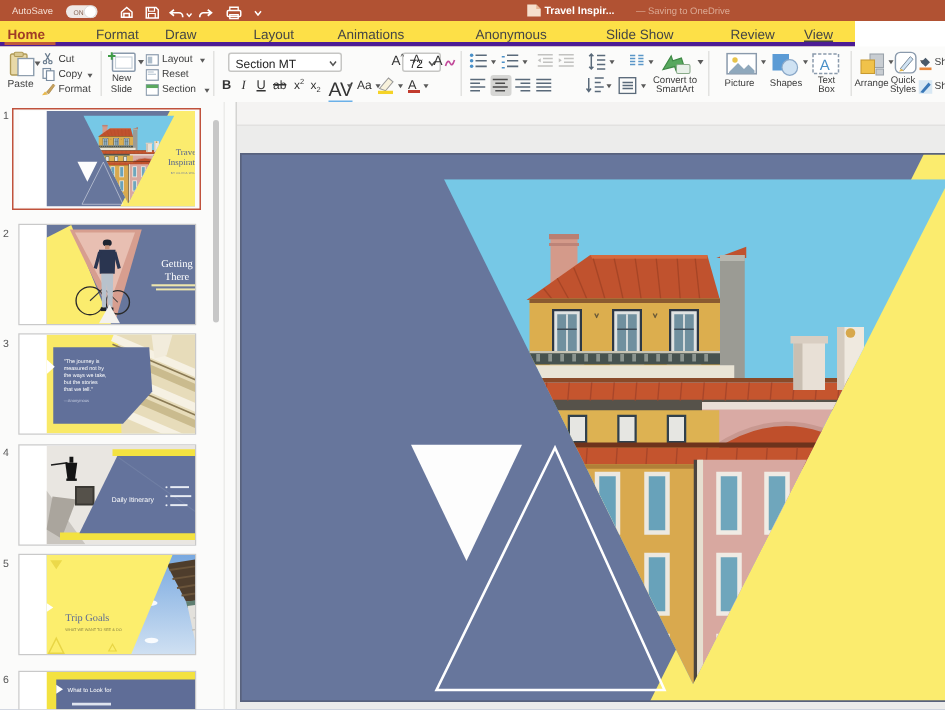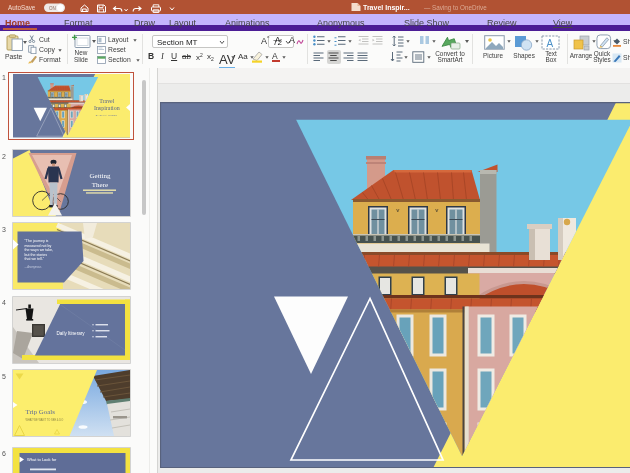--- a/index.html
+++ b/index.html
@@ -3,31 +3,31 @@
 <meta charset="utf-8">
 <style>
   * { margin:0; padding:0; box-sizing:border-box; }
   html,body { width:630px; height:473px; overflow:hidden; }
   #app { position:relative; width:630px; height:473px; font-family:"Liberation Sans",sans-serif; background:#fff; }
   .abs { position:absolute; }
   
   #titlebar { position:absolute; left:0; top:0; width:630px; height:14px; background:#b15233; }
   #titlebar .t { position:absolute; color:#fff; font-size:7.5px; }
   
-  #tabs { position:absolute; left:0; top:14px; width:630px; height:17px; background:#c4b5fd; border-bottom:6px solid #4c1d95; }
+  #tabs { position:absolute; left:0; top:14px; width:570px; height:17px; background:#fde047; border-bottom:3px solid #4c1d95; }
   .tab { position:absolute; top:4px; font-size:9px; color:#454545; white-space:nowrap; }
   
   #ribbon { position:absolute; left:0; top:31px; width:630px; height:37px; background:#fbfbfa; }
   #ribbon .sep { position:absolute; width:1px; background:#e2e2e0; top:3px; height:30px; }
   .lbl { position:absolute; font-size:6.8px; color:#3d3d3d; white-space:nowrap; }
   .lblc { position:absolute; font-size:6.4px; color:#3d3d3d; text-align:center; line-height:6.6px; white-space:nowrap; }
   .car { position:absolute; width:0; height:0; border-left:2.6px solid transparent; border-right:2.6px solid transparent; border-top:3.2px solid #5a5a5a; }
   
   #panel { position:absolute; left:0; top:68px; width:158px; height:405px; background:#fbfbfa; }
-  .thumb { position:absolute; left:12.5px; width:117px; height:66px; background:#fff; box-shadow:0 0 0 0.8px #c9c9c9; overflow:hidden; }
+  .thumb { position:absolute; left:12.5px; width:117px; height:66px; background:#fff; box-shadow:0 0 0 0.8px #c9c9c9; overflow:hidden;padding-left:18px; }
   .num { position:absolute; left:2px; font-size:7px; color:#555; }
   
   #work { position:absolute; left:158px; top:68px; width:472px; height:405px; background:#ececeb; }
 </style>
 </head>
 <body>
 <div id="app">
 
   <div id="titlebar">
     <span class="t" style="left:8px; top:4px; font-size:6.3px; color:#f3ddd2;">AutoSave</span>
@@ -56,27 +56,27 @@
         <path d="M7.5 1 v3 h3" fill="#e8b695"></path>
     </svg>
     <span class="t" style="left:363px; top:3.5px; font-size:7px; font-weight:bold;">Travel Inspir...</span>
     <span class="t" style="left:424px; top:4px; font-size:6.3px; color:#dcab96;">— Saving to OneDrive</span>
   </div>
 
   <div id="tabs">
     <span class="tab" style="left:5px; color:#a03d26; font-weight:bold;">Home</span>
     <div class="abs" style="left:3px; top:13.5px; width:34px; height:2.6px; background:#c05a3a;"></div>
     <span class="tab" style="left:64px;">Format</span>
-    <span class="tab" style="left:134px;">Draw</span>
+    <span class="tab" style="left:110px;">Draw</span>
     <span class="tab" style="left:169px;">Layout</span>
     <span class="tab" style="left:225px;">Animations</span>
     <span class="tab" style="left:317px;">Anonymous</span>
     <span class="tab" style="left:404px;">Slide Show</span>
     <span class="tab" style="left:487px;">Review</span>
-    <span class="tab" style="left:553px;text-decoration:underline;">View</span>
+    <span class="tab" style="left:536px;text-decoration:underline;">View</span>
   </div>
 
   <div id="ribbon">
     <div class="sep" style="left:67px;"></div>
     <div class="sep" style="left:142px;"></div>
     <div class="sep" style="left:307px;"></div>
     <div class="sep" style="left:472px;"></div>
     <div class="sep" style="left:567px;"></div>
 
     <svg class="abs" style="left:6px; top:3px;" width="18" height="17" viewBox="0 0 18 17">

